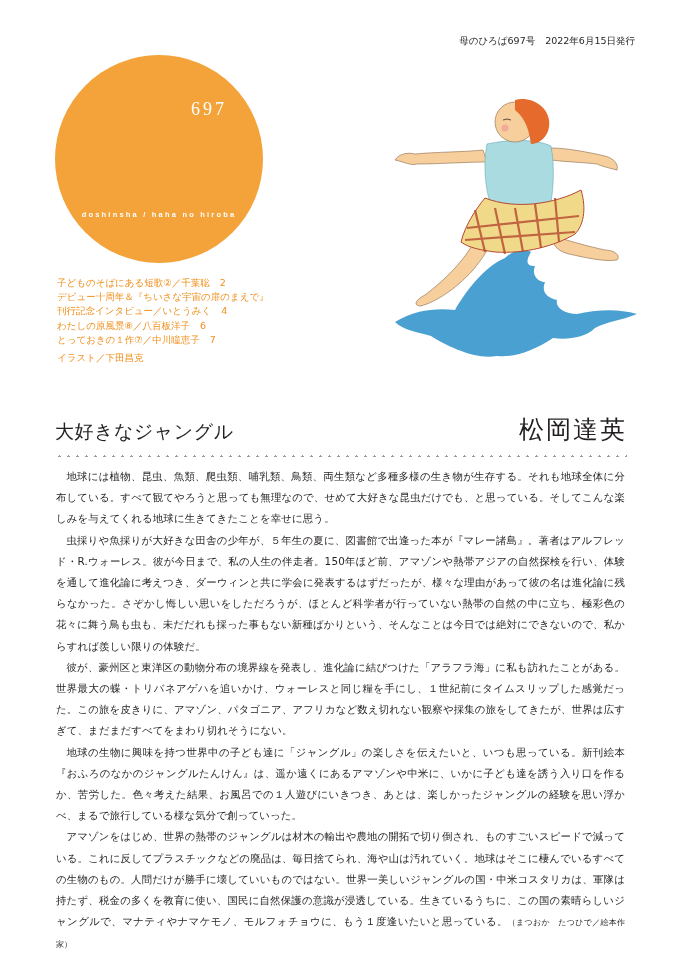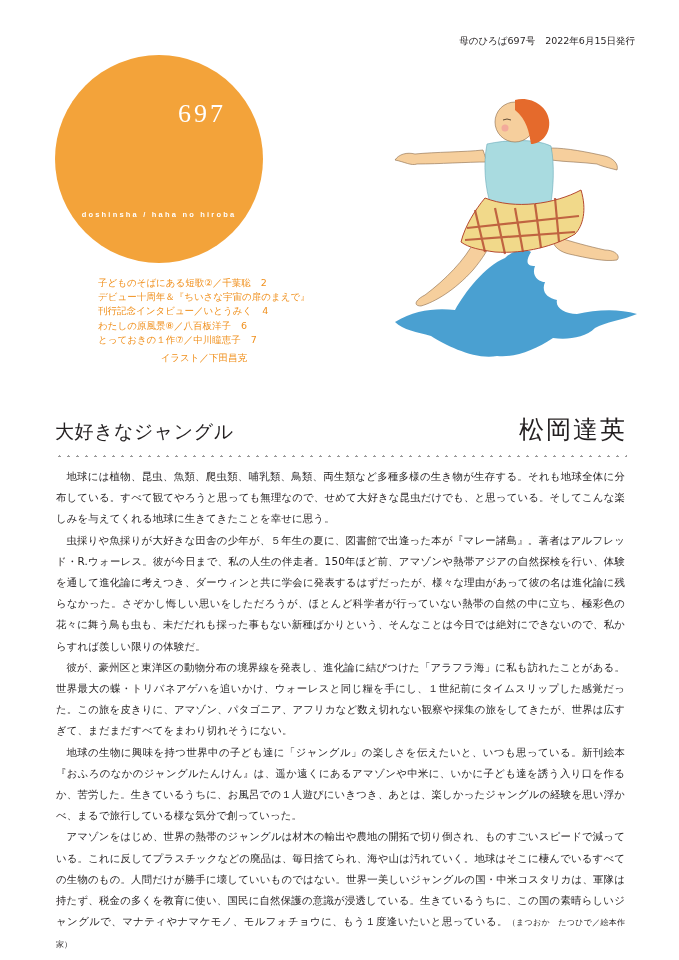--- a/index.html
+++ b/index.html
@@ -25,36 +25,36 @@
     color: #ffffff; font-size: 46px; line-height: 50px; letter-spacing: 2px;
     white-space: nowrap;
   }
   .logo-line2 {
     position: absolute; left: 8px; top: 82px;
     font-family: "DejaVu Serif", "Liberation Serif", serif;
     color: #ffffff; font-size: 46px; line-height: 50px; letter-spacing: 2px;
     white-space: nowrap;
   }
   .logo-num {
-    position: absolute; left: 123px; top: 44px;
+    position: absolute; left: 136px; top: 44px;
     font-family: "Liberation Serif", "DejaVu Serif", serif;
-    color: #ffffff; font-size: 26px; letter-spacing: 3px;
+    color: #ffffff; font-size: 18px; letter-spacing: 3px;
   }
   .logo-sub {
     position: absolute; left: 0; right: 0; top: 155px; text-align: center;
     color: #ffffff; font-size: 7.5px; font-weight: bold; letter-spacing: 2.2px;
     font-family: "Liberation Sans", sans-serif;
   }
   .toc {
     position: absolute; left: 57px; top: 276px;
     color: #f08f1b; font-size: 9.5px; line-height: 14.2px;
   }
-  .toc .toc-item { white-space: nowrap; margin-left: 41px; }
+  .toc .toc-item { white-space: nowrap; }
   .toc .page { display: inline-block; margin-left: 10px; }
-  .toc .illus { margin-top: 4px; text-align: center; }
+  .toc .illus { margin-top: 4px; }
   .illustration {
     position: absolute; left: 355px; top: 70px; width: 300px; height: 300px;
   }
   .title-row {
     position: absolute; left: 55px; right: 52px; top: 413px;
     display: flex; justify-content: space-between; align-items: baseline;
   }
   .title {
     font-size: 19px; font-weight: normal; color: #231f20; letter-spacing: 0.5px;
   }
@@ -128,15 +128,15 @@
   <div class="title">大好きなジャングル</div>
   <div class="author">松岡達英</div>
 </div>
 
 <div class="dots"></div>
 
 <div class="body-text">
   <p>地球には植物、昆虫、魚類、爬虫類、哺乳類、鳥類、両生類など多種多様の生き物が生存する。それも地球全体に分布している。すべて観てやろうと思っても無理なので、せめて大好きな昆虫だけでも、と思っている。そしてこんな楽しみを与えてくれる地球に生きてきたことを幸せに思う。</p>
   <p>虫採りや魚採りが大好きな田舎の少年が、５年生の夏に、図書館で出逢った本が『マレー諸島』。著者はアルフレッド・R.ウォーレス。彼が今日まで、私の人生の伴走者。150年ほど前、アマゾンや熱帯アジアの自然探検を行い、体験を通して進化論に考えつき、ダーウィンと共に学会に発表するはずだったが、様々な理由があって彼の名は進化論に残らなかった。さぞかし悔しい思いをしただろうが、ほとんど科学者が行っていない熱帯の自然の中に立ち、極彩色の花々に舞う鳥も虫も、未だだれも採った事もない新種ばかりという、そんなことは今日では絶対にできないので、私からすれば羨しい限りの体験だ。</p>
   <p>彼が、豪州区と東洋区の動物分布の境界線を発表し、進化論に結びつけた「アラフラ海」に私も訪れたことがある。世界最大の蝶・トリバネアゲハを追いかけ、ウォーレスと同じ糧を手にし、１世紀前にタイムスリップした感覚だった。この旅を皮きりに、アマゾン、パタゴニア、アフリカなど数え切れない観察や採集の旅をしてきたが、世界は広すぎて、まだまだすべてをまわり切れそうにない。</p>
-  <p>地球の生物に興味を持つ世界中の子ども達に「ジャングル」の楽しさを伝えたいと、いつも思っている。新刊絵本『おふろのなかのジャングルたんけん』は、遥か遠くにあるアマゾンや中米に、いかに子ども達を誘う入り口を作るか、苦労した。生きているうちに、お風呂での１人遊びにいきつき、あとは、楽しかったジャングルの経験を思い浮かべ、まるで旅行している様な気分で創っていった。</p>
+  <p>地球の生物に興味を持つ世界中の子ども達に「ジャングル」の楽しさを伝えたいと、いつも思っている。新刊絵本『おふろのなかのジャングルたんけん』は、遥か遠くにあるアマゾンや中米に、いかに子ども達を誘う入り口を作るか、苦労した。色々考えた結果、お風呂での１人遊びにいきつき、あとは、楽しかったジャングルの経験を思い浮かべ、まるで旅行している様な気分で創っていった。</p>
   <p><span>アマゾンをはじめ、世界の熱帯のジャングルは材木の輸出や農地の開拓で切り倒され、ものすごいスピードで減っている。これに反してプラスチックなどの廃品は、毎日捨てられ、海や山は汚れていく。地球はそこに棲んでいるすべての生物のもの。人間だけが勝手に壊していいものではない。世界一美しいジャングルの国・中米コスタリカは、軍隊は持たず、税金の多くを教育に使い、国民に自然保護の意識が浸透している。生きているうちに、この国の素晴らしいジャングルで、マナティやナマケモノ、モルフォチョウに、もう１度逢いたいと思っている。</span><span class="sig">（まつおか　たつひで／絵本作家）</span></p>
 </div>
 
 </body></html>

